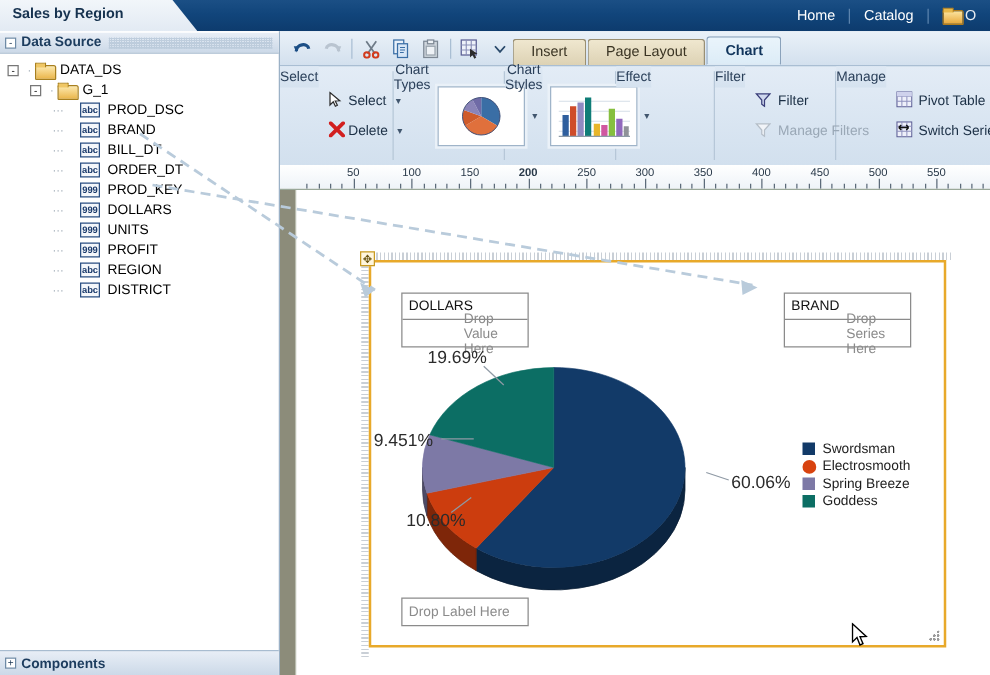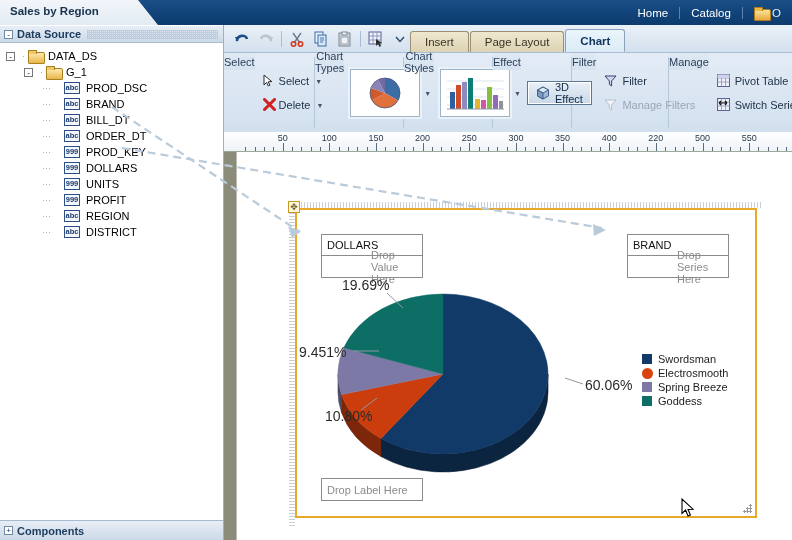--- a/index.html
+++ b/index.html
@@ -442,32 +442,20 @@
             <line x1="3" y1="36" x2="60" y2="36" stroke="#8d9aa7"></line>
           </svg>
         </div>
         <span class="caret" style="margin-left:4px">▼</span>
       </div>
     </div>
     <div class="grp-div"></div>
 
     <div class="grp" style="width:78px">
       <div class="grp-title">Effect</div>
-      <div class="grp-body">
-        <div class="btn3d">
-          <span style="display:flex">
-            <svg width="14" height="14" viewBox="0 0 14 14">
-                <path d="M7 1 L12.5 4 L12.5 10 L7 13 L1.5 10 L1.5 4 Z" fill="#9fb8d6" stroke="#3c5f86"></path>
-                <path d="M7 1 L12.5 4 L7 7 L1.5 4 Z" fill="#dbe7f3" stroke="#3c5f86"></path>
-                <path d="M7 7 L7 13 L1.5 10 L1.5 4 Z" fill="#7d9cc0" stroke="#3c5f86"></path>
-              </svg>
-          </span>
-          <span>3D Effect</span>
-        </div>
-      </div>
     </div>
     <div class="grp-div"></div>
 
     <div class="grp" style="width:96px">
       <div class="grp-title">Filter</div>
       <div class="grp-body" style="flex-direction:column; align-items:flex-start; justify-content:center; padding-left:8px; gap:2px;">
         <div class="rowbtn">
           <span style="width:18px;display:inline-block">
             <svg width="13" height="13" viewBox="0 0 13 13">
                 <path d="M1 2 L12 2 L7.6 7 L7.6 12 L5.4 10.4 L5.4 7 Z" fill="#cfd8ee" stroke="#3b3f7a" stroke-width="1"></path>
@@ -533,21 +521,21 @@
     <div class="tk" style="left: 123.96px; height: 4px;"></div>
     <div class="tk" style="left: 133.29px; height: 4px;"></div>
     <div class="tk" style="left: 142.62px; height: 4px;"></div>
     <div class="tk" style="left: 151.95px; height: 8px;"></div>
     <div class="num" style="left: 151.95px;">150</div>
     <div class="tk" style="left: 161.28px; height: 4px;"></div>
     <div class="tk" style="left: 170.61px; height: 4px;"></div>
     <div class="tk" style="left: 179.94px; height: 4px;"></div>
     <div class="tk" style="left: 189.27px; height: 4px;"></div>
     <div class="tk" style="left: 198.6px; height: 8px;"></div>
-    <div class="num" style="left: 198.6px;">200</div>
+    <div class="num" style="left: 198.6px; font-weight: bold;">200</div>
     <div class="tk" style="left: 207.93px; height: 4px;"></div>
     <div class="tk" style="left: 217.26px; height: 4px;"></div>
     <div class="tk" style="left: 226.59px; height: 4px;"></div>
     <div class="tk" style="left: 235.92px; height: 4px;"></div>
     <div class="tk" style="left: 245.25px; height: 8px;"></div>
     <div class="num" style="left: 245.25px;">250</div>
     <div class="tk" style="left: 254.58px; height: 4px;"></div>
     <div class="tk" style="left: 263.91px; height: 4px;"></div>
     <div class="tk" style="left: 273.24px; height: 4px;"></div>
     <div class="tk" style="left: 282.57px; height: 4px;"></div>
@@ -563,21 +551,21 @@
     <div class="tk" style="left: 357.21px; height: 4px;"></div>
     <div class="tk" style="left: 366.54px; height: 4px;"></div>
     <div class="tk" style="left: 375.87px; height: 4px;"></div>
     <div class="tk" style="left: 385.2px; height: 8px;"></div>
     <div class="num" style="left: 385.2px;">400</div>
     <div class="tk" style="left: 394.53px; height: 4px;"></div>
     <div class="tk" style="left: 403.86px; height: 4px;"></div>
     <div class="tk" style="left: 413.19px; height: 4px;"></div>
     <div class="tk" style="left: 422.52px; height: 4px;"></div>
     <div class="tk" style="left: 431.85px; height: 8px;"></div>
-    <div class="num" style="left: 431.85px;">220</div>
+    <div class="num" style="left: 431.85px;">450</div>
     <div class="tk" style="left: 441.18px; height: 4px;"></div>
     <div class="tk" style="left: 450.51px; height: 4px;"></div>
     <div class="tk" style="left: 459.84px; height: 4px;"></div>
     <div class="tk" style="left: 469.17px; height: 4px;"></div>
     <div class="tk" style="left: 478.5px; height: 8px;"></div>
     <div class="num" style="left: 478.5px;">500</div>
     <div class="tk" style="left: 487.83px; height: 4px;"></div>
     <div class="tk" style="left: 497.16px; height: 4px;"></div>
     <div class="tk" style="left: 506.49px; height: 4px;"></div>
     <div class="tk" style="left: 515.82px; height: 4px;"></div>

